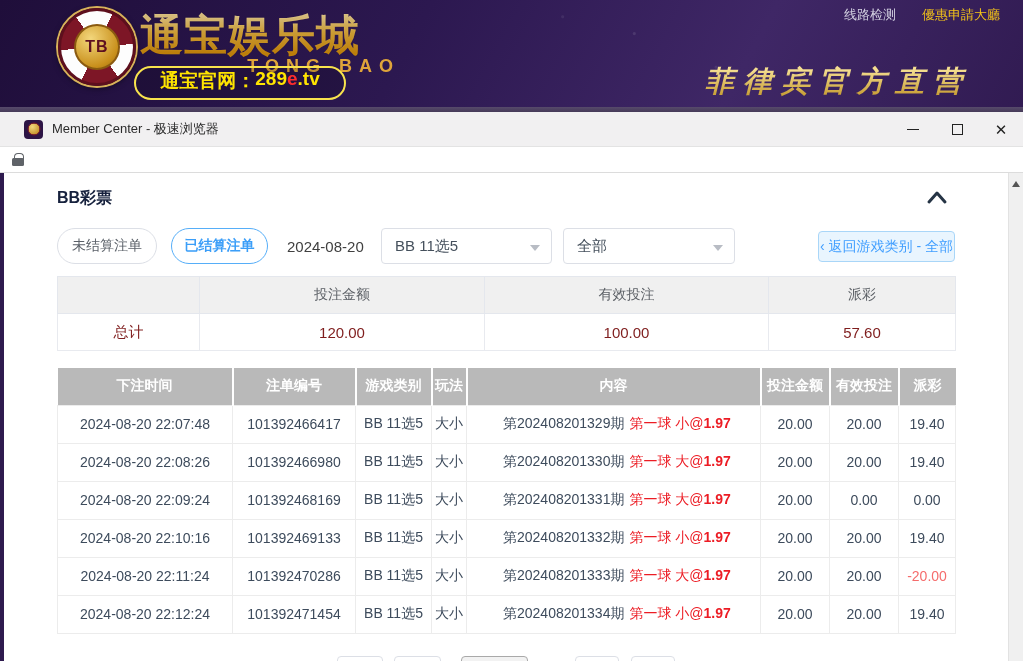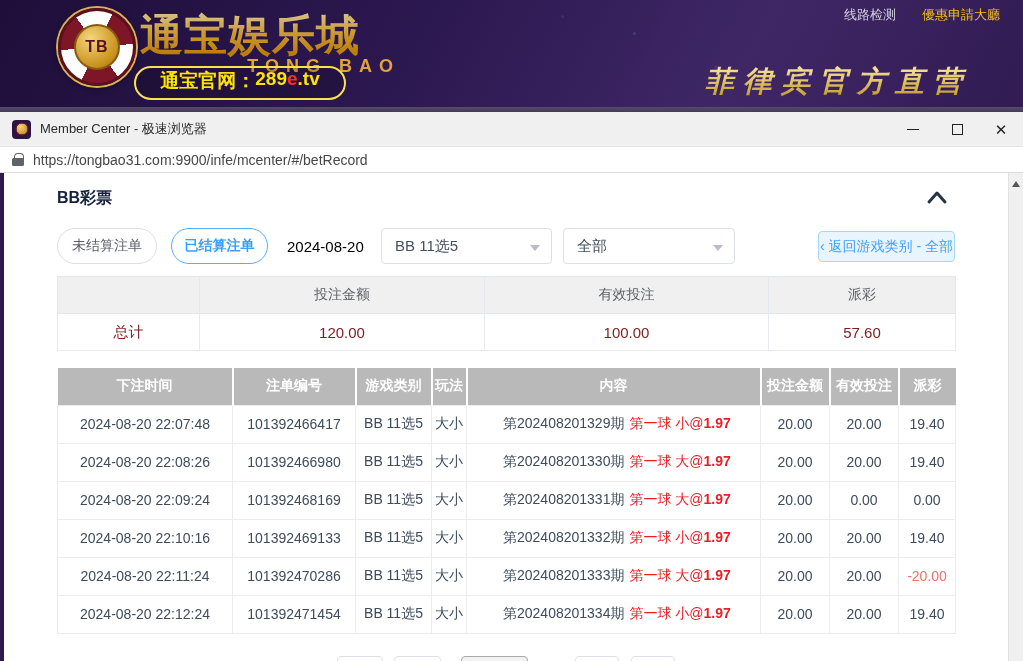--- a/index.html
+++ b/index.html
@@ -38,21 +38,21 @@
   .top-links{ position:absolute; top:6px; right:23px; display:flex; gap:26px; font-size:13px;}
   .top-links .line{ color:#d4d2e2; cursor:pointer;}
   .top-links .promo{ color:#f5c518; cursor:pointer;}
   .slogan{ position:absolute; right:52px; top:62px;
     font-family:"DejaVu Serif", serif; font-style:italic; font-weight:bold; font-size:29px; letter-spacing:9px;
     background:linear-gradient(180deg,#f4dd8f 20%,#caa23a 80%);
     -webkit-background-clip:text; background-clip:text; -webkit-text-fill-color:transparent; color:#caa23a;}
 
   
   .titlebar{ position:absolute; left:0; top:112px; width:1023px; height:35px; background:#f1f0f1;
-    border-bottom:1px solid #e3e3e3; display:flex; align-items:center; padding-left:12px;}
+    border-bottom:1px solid #e3e3e3; display:flex; align-items:center; padding-left:24px;}
   .favicon{ width:19px; height:19px; border-radius:4px; background:#2d1445; position:relative; flex:0 0 auto;}
   .favicon::before{ content:""; position:absolute; left:50%; top:50%; width:11px; height:11px; transform:translate(-50%,-50%);
     border-radius:50%; background:radial-gradient(circle at 35% 30%,#f3d77c,#b77f14); border:1px solid #7d1626;}
   .titlebar .wtitle{ margin-left:9px; font-size:13px; color:#2b2b2b;}
   .win-controls{ position:absolute; right:0; top:0; height:35px; display:flex;}
   .win-btn{ width:44px; height:35px; display:flex; align-items:center; justify-content:center; cursor:pointer; color:#222;}
   .ic-min{ width:12px; height:1px; background:#222;}
   .ic-max{ width:11px; height:11px; border:1.5px solid #222;}
   .ic-close{ font-size:15px; line-height:15px;}
 
@@ -73,21 +73,21 @@
 
   .section-title{ position:absolute; left:57px; top:15px; font-size:16px; font-weight:bold; color:#16213d;}
   .collapse-btn{ position:absolute; left:924px; top:14px; width:26px; height:22px; cursor:pointer;}
 
   
   .btn-pill{ position:absolute; top:55px; height:36px; border:1px solid #dcdfe6; border-radius:18px; background:#fff;
     font-size:14px; color:#5a6068; display:flex; align-items:center; justify-content:center; cursor:pointer;}
   .btn-unsettled{ left:57px; width:100px;}
   .btn-settled{ left:171px; width:97px; border:1px solid #56aef8; color:#3b9ef8; font-weight:bold;}
   .date-text{ position:absolute; left:287px; top:55px; height:36px; display:flex; align-items:center;
-    font-size:15px; color:#000000; cursor:pointer;}
+    font-size:15px; color:#404040; cursor:pointer;}
   .select-box{ position:absolute; top:55px; height:36px; border:1px solid #dcdfe6; border-radius:4px; background:#fff;
     font-size:15px; color:#45505c; display:flex; align-items:center; padding:0 28px 0 13px; cursor:pointer;}
   .sel-game{ left:381px; width:171px;}
   .sel-type{ left:563px; width:172px;}
   .caret{ position:absolute; right:11px; top:16px; width:0; height:0;
     border-left:5px solid transparent; border-right:5px solid transparent; border-top:6px solid #b8bcc4;}
   .btn-back{ position:absolute; left:818px; top:58px; width:137px; height:31px;
     background:#e9f5fe; border:1px solid #a9d6f8; border-radius:4px; color:#409eff; font-size:14px;
     display:flex; align-items:center; justify-content:center; cursor:pointer;}
 
@@ -148,21 +148,20 @@
         <div class="ic-max"></div>
       </div>
     <div class="win-btn">
         <span class="ic-close">✕</span>
       </div>
   </div>
 </div>
 
 <div class="urlbar">
   <div class="lock"></div>
-  <div class="url-text">https://tongbao31.com:9900/infe/mcenter/#/betRecord</div>
 </div>
 
 <div class="content">
   <div class="left-strip"></div>
 
   <div class="section-title">BB彩票</div>
   <div class="collapse-btn">
     <svg width="26" height="22" viewBox="0 0 26 22">
       <polyline points="5,15 13,6 21,15" fill="none" stroke="#263445" stroke-width="3" stroke-linecap="round" stroke-linejoin="round"></polyline>
     </svg>

